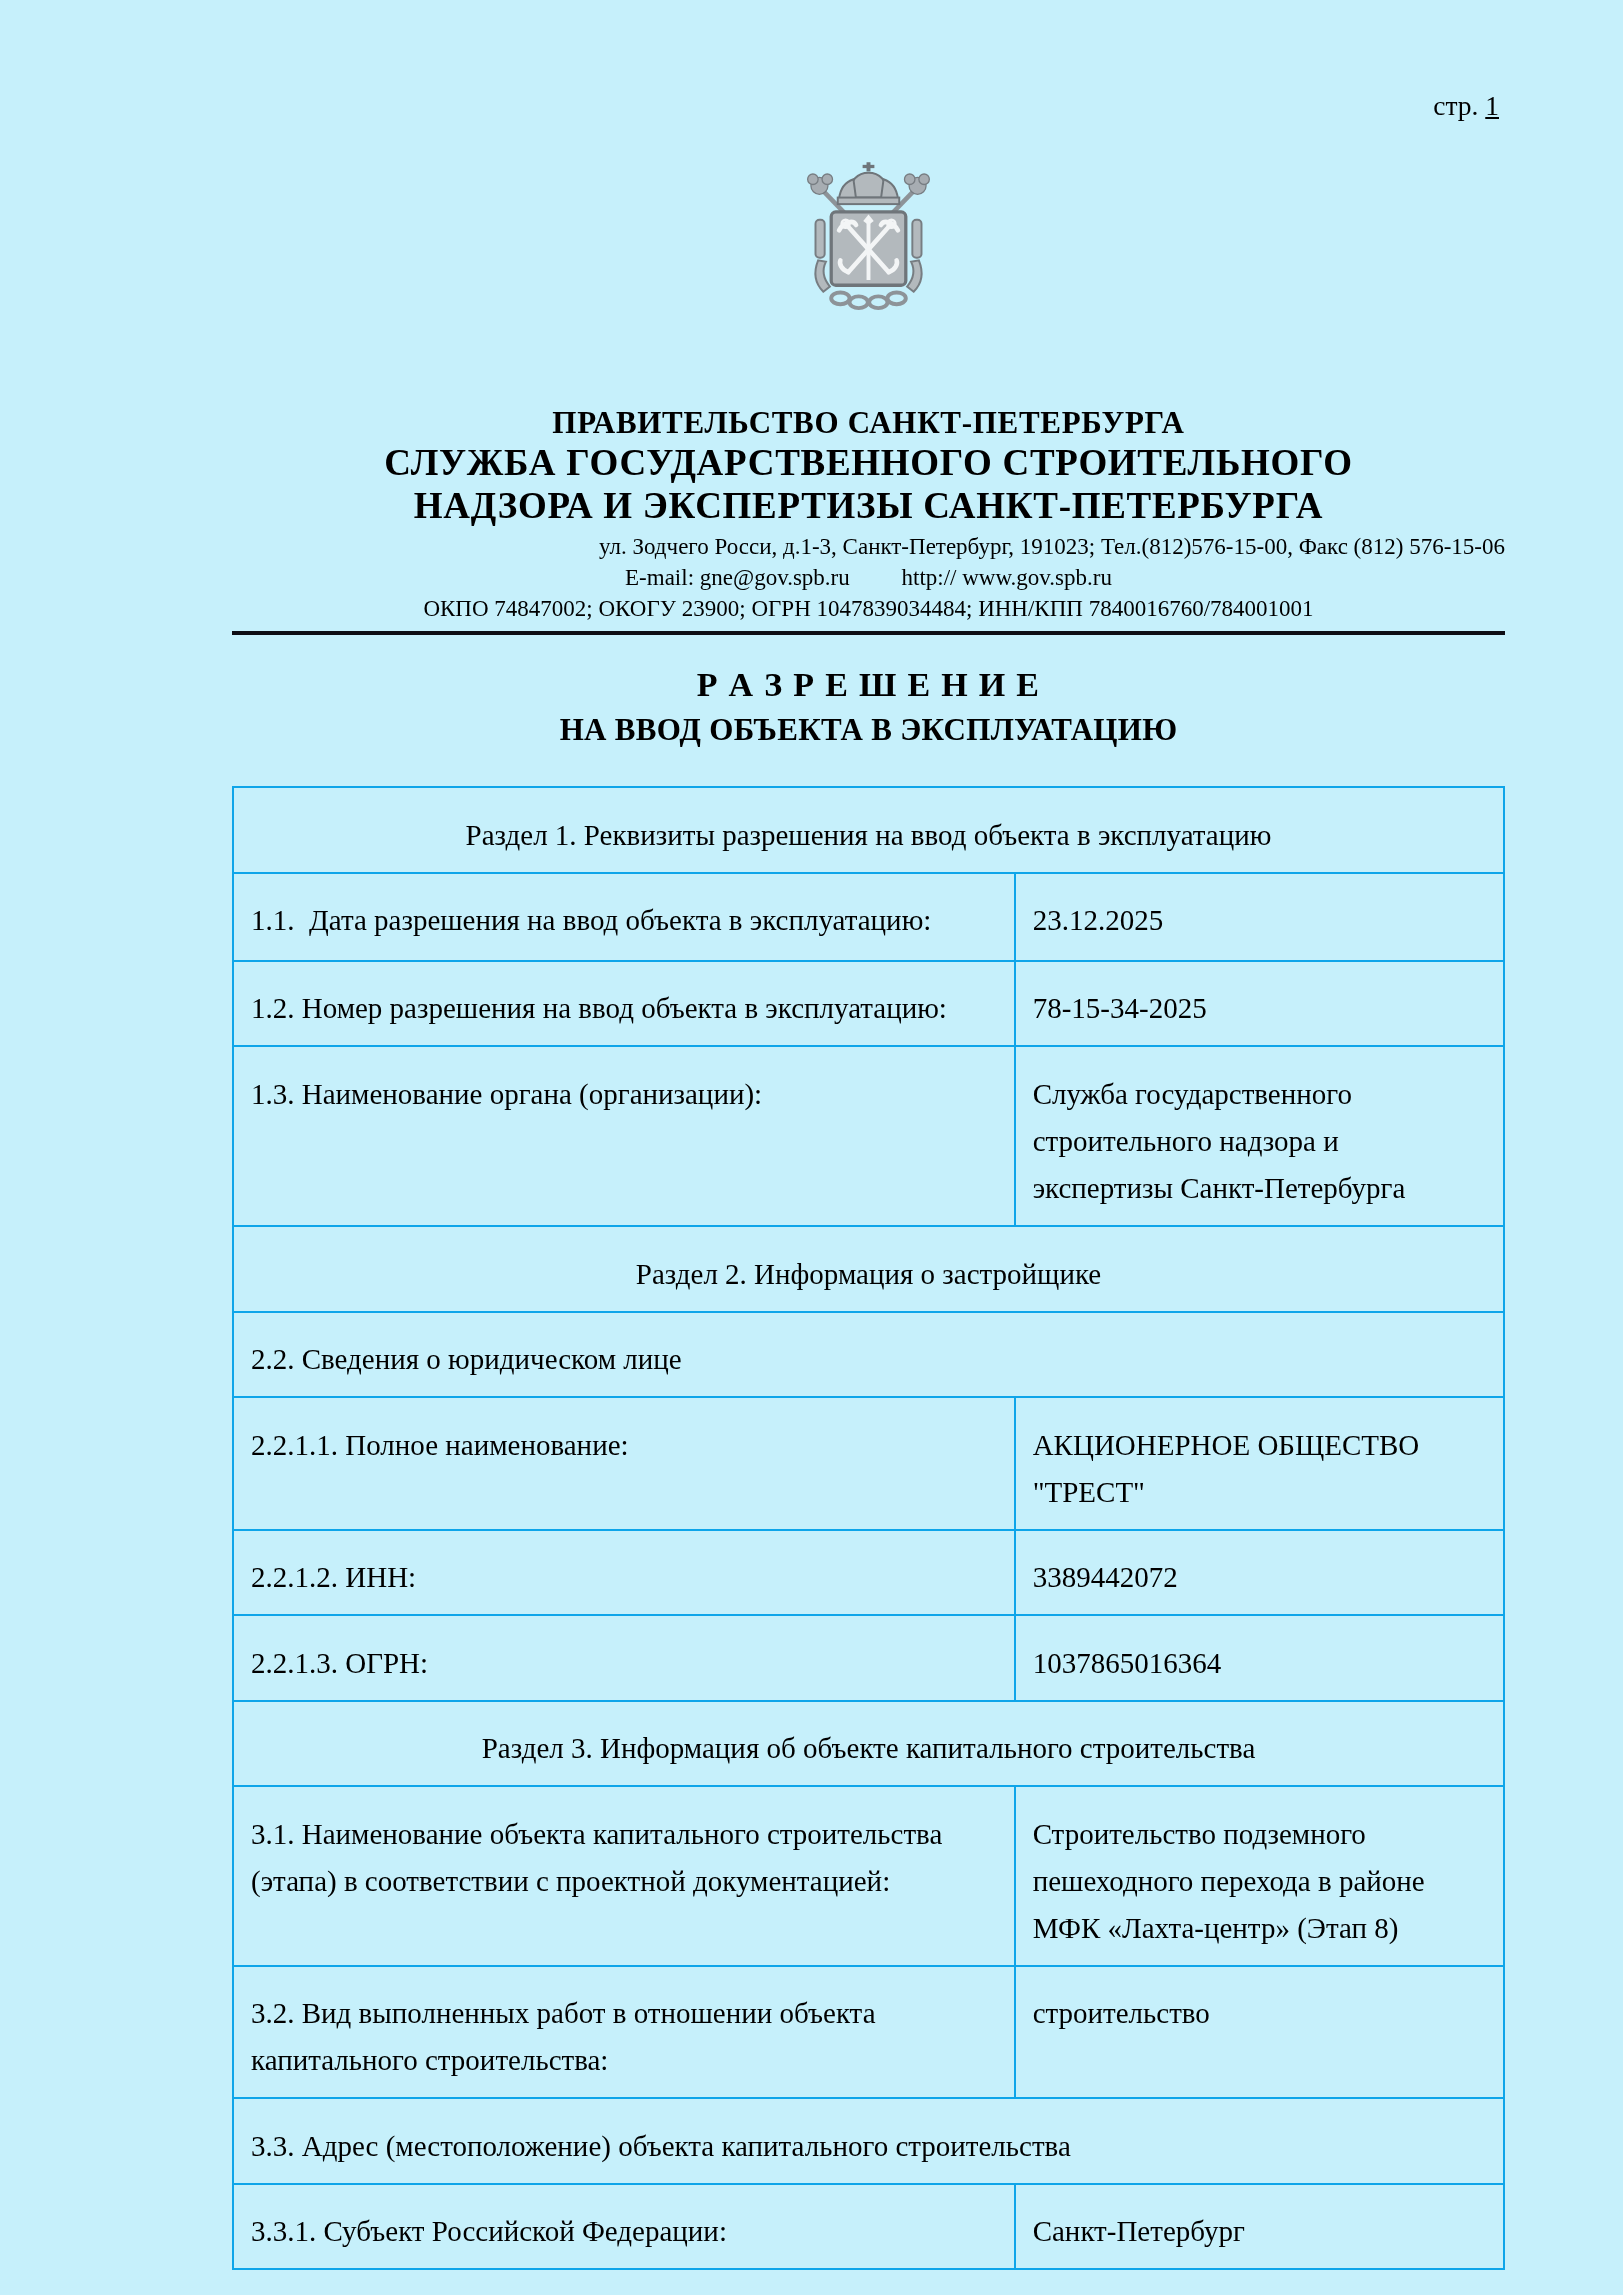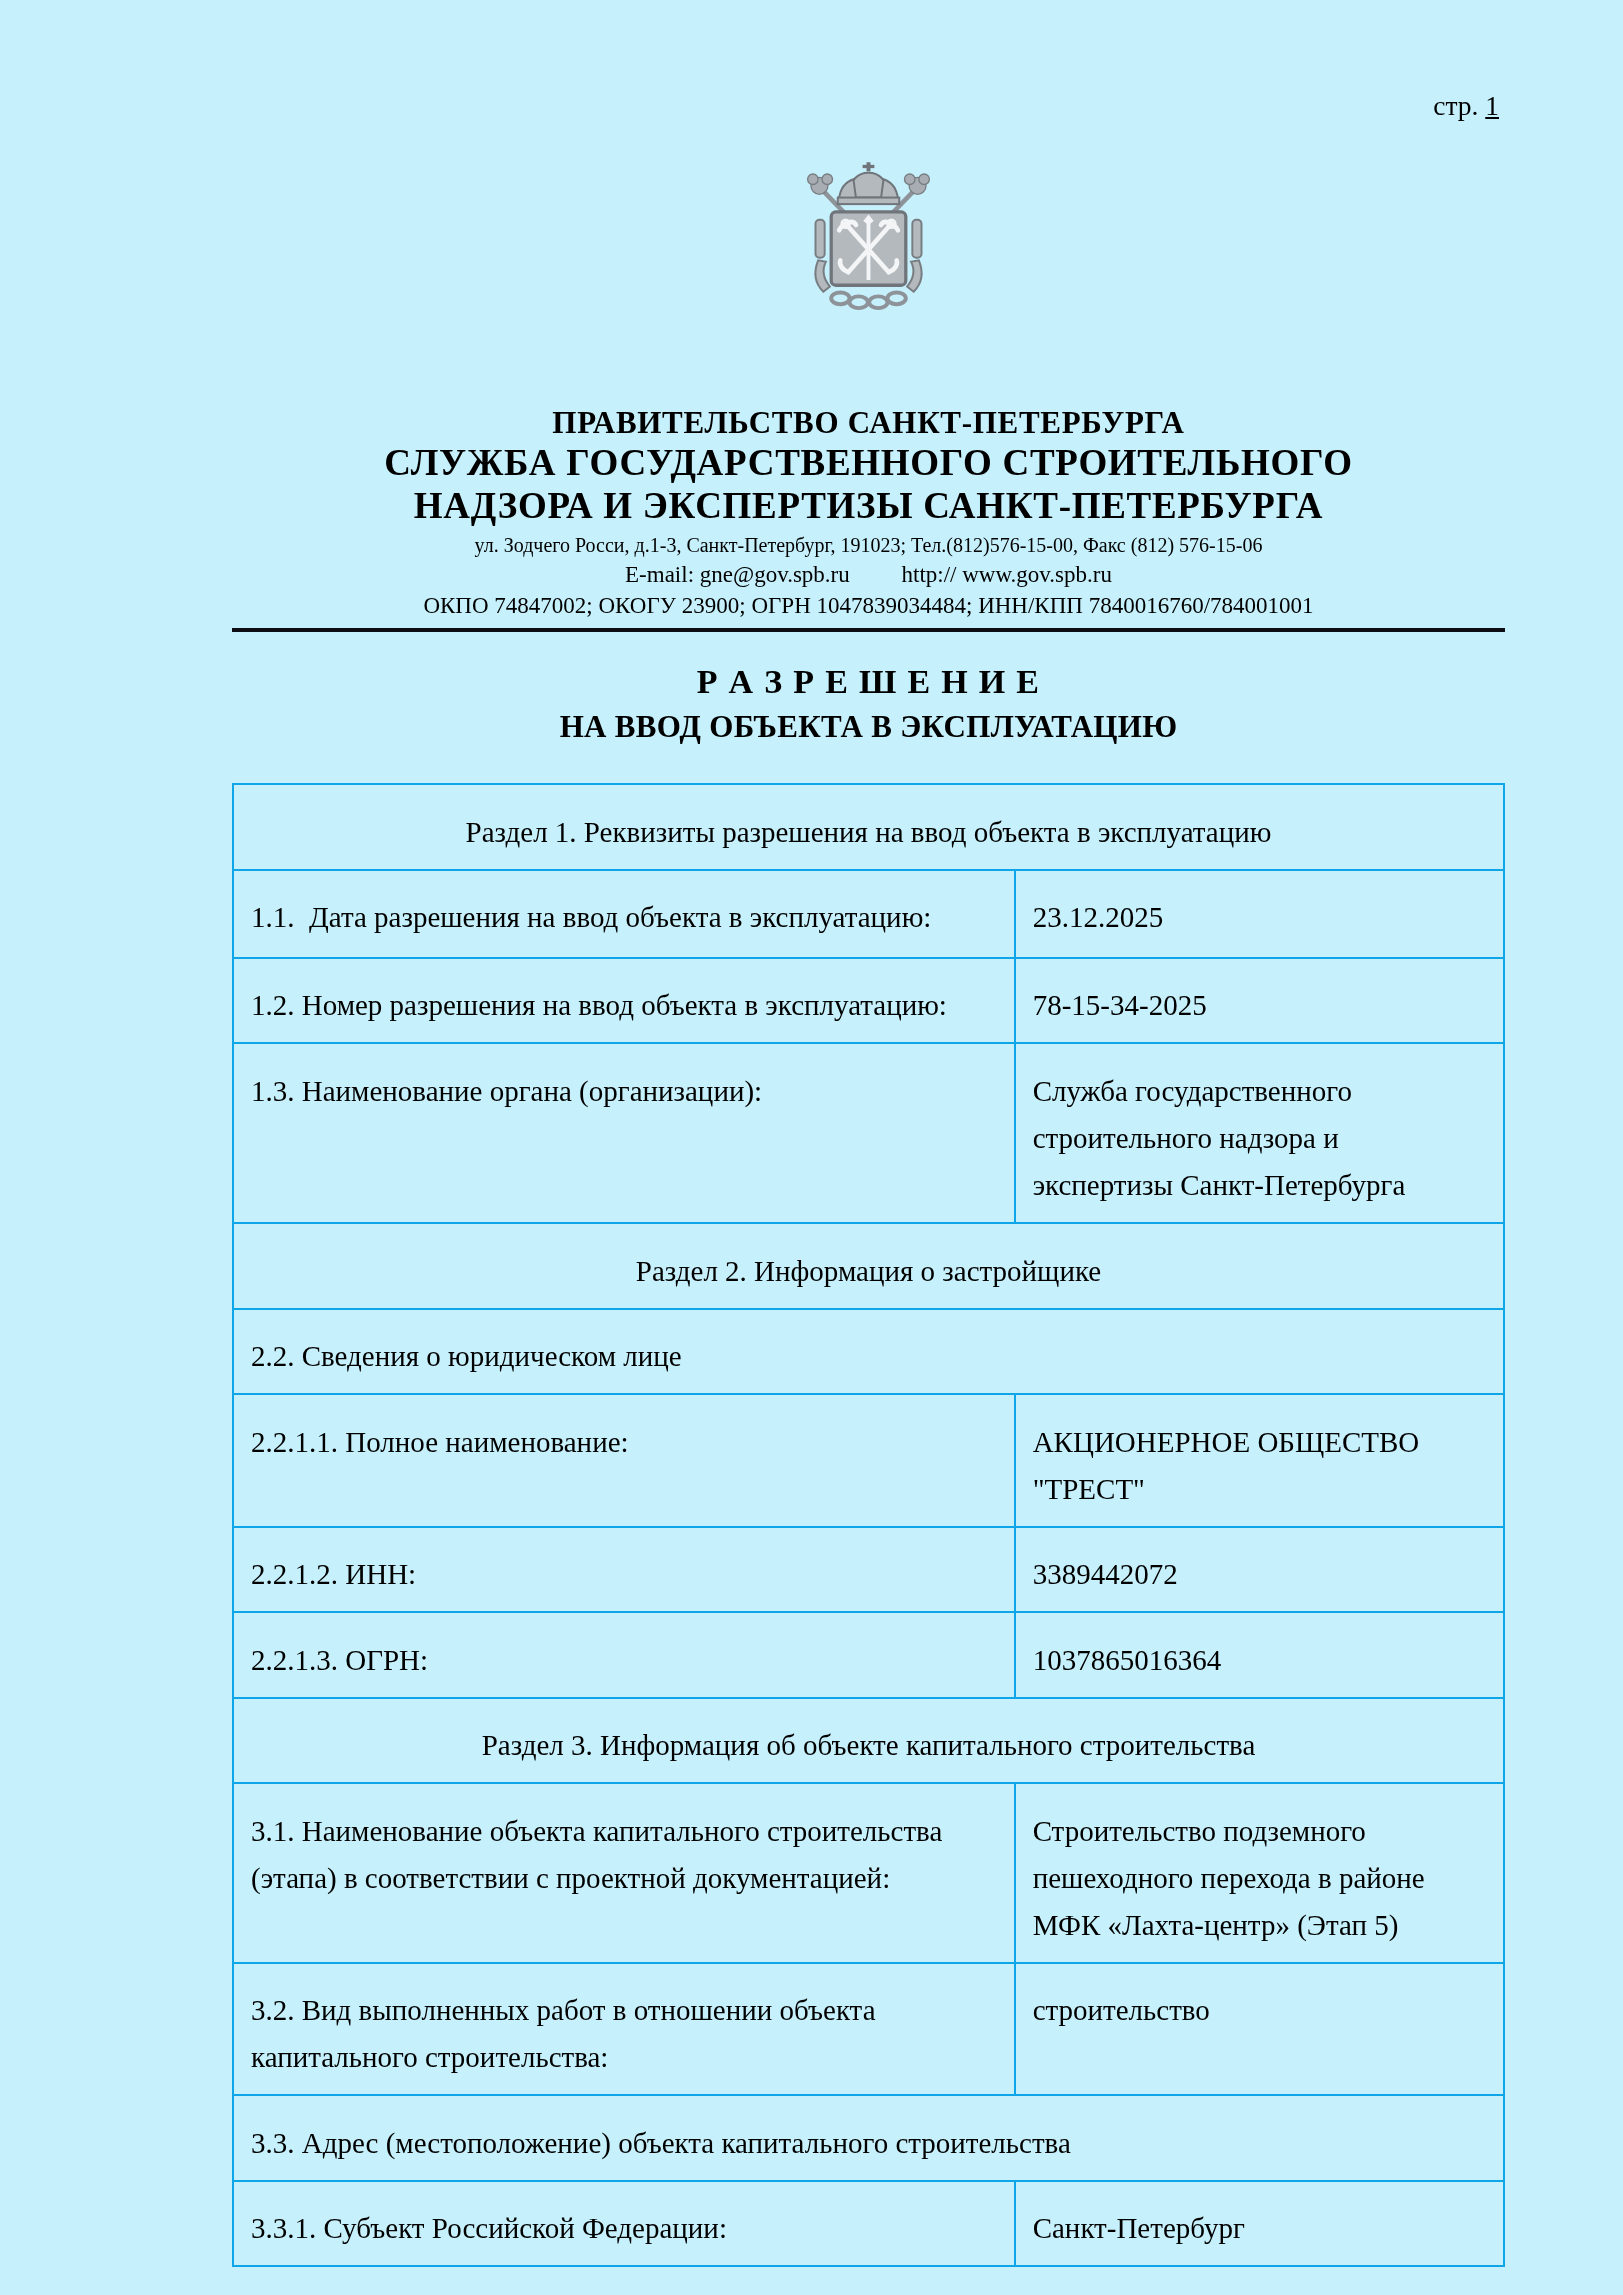--- a/index.html
+++ b/index.html
@@ -24,21 +24,21 @@
     text-align:center;
     height:236px;
   }
   .hdr{ text-align:center; }
   .gov-line{
     font-size:31px;font-weight:bold;margin-top:11.8px;letter-spacing:0.7px;
   }
   .org-line{
     font-size:37px;font-weight:bold;line-height:1.17;letter-spacing:0.7px;
   }
-  .addr-line{ font-size:20px;margin-top:6.5px; }
+  .addr-line{ font-size:23px;margin-top:6.5px;text-align:right; }
   .mail-line{ font-size:23px;margin-top:5.2px; }
   .mail-line .site{ margin-left:46px; }
   .codes-line{ font-size:23px;margin-top:5.2px; }
   .rule{
     border:0;border-top:4.6px solid #0d0d14;
     margin:9.2px 0 0 0;width:100%;
   }
   .doc-title1{
     text-align:center;font-size:34px;font-weight:bold;
     margin-top:31px;letter-spacing:1.3px;
@@ -211,21 +211,21 @@
         </tr>
         <tr>
           <td class="label-cell">2.2.1.3. ОГРН:</td>
           <td class="value-cell">1037865016364</td>
         </tr>
         <tr>
           <td colspan="2" class="section-cell">Раздел 3. Информация об объекте капитального строительства</td>
         </tr>
         <tr>
           <td class="label-cell">3.1. Наименование объекта капитального строительства (этапа) в соответствии с проектной документацией:</td>
-          <td class="value-cell">Строительство подземного пешеходного перехода в районе МФК «Лахта-центр» (Этап 5)</td>
+          <td class="value-cell">Строительство подземного пешеходного перехода в районе МФК «Лахта-центр» (Этап 8)</td>
         </tr>
         <tr>
           <td class="label-cell">3.2. Вид выполненных работ в отношении объекта капитального строительства:</td>
           <td class="value-cell">строительство</td>
         </tr>
         <tr>
           <td colspan="2" class="label-cell">3.3. Адрес (местоположение) объекта капитального строительства</td>
         </tr>
         <tr>
           <td class="label-cell">3.3.1. Субъект Российской Федерации:</td>

